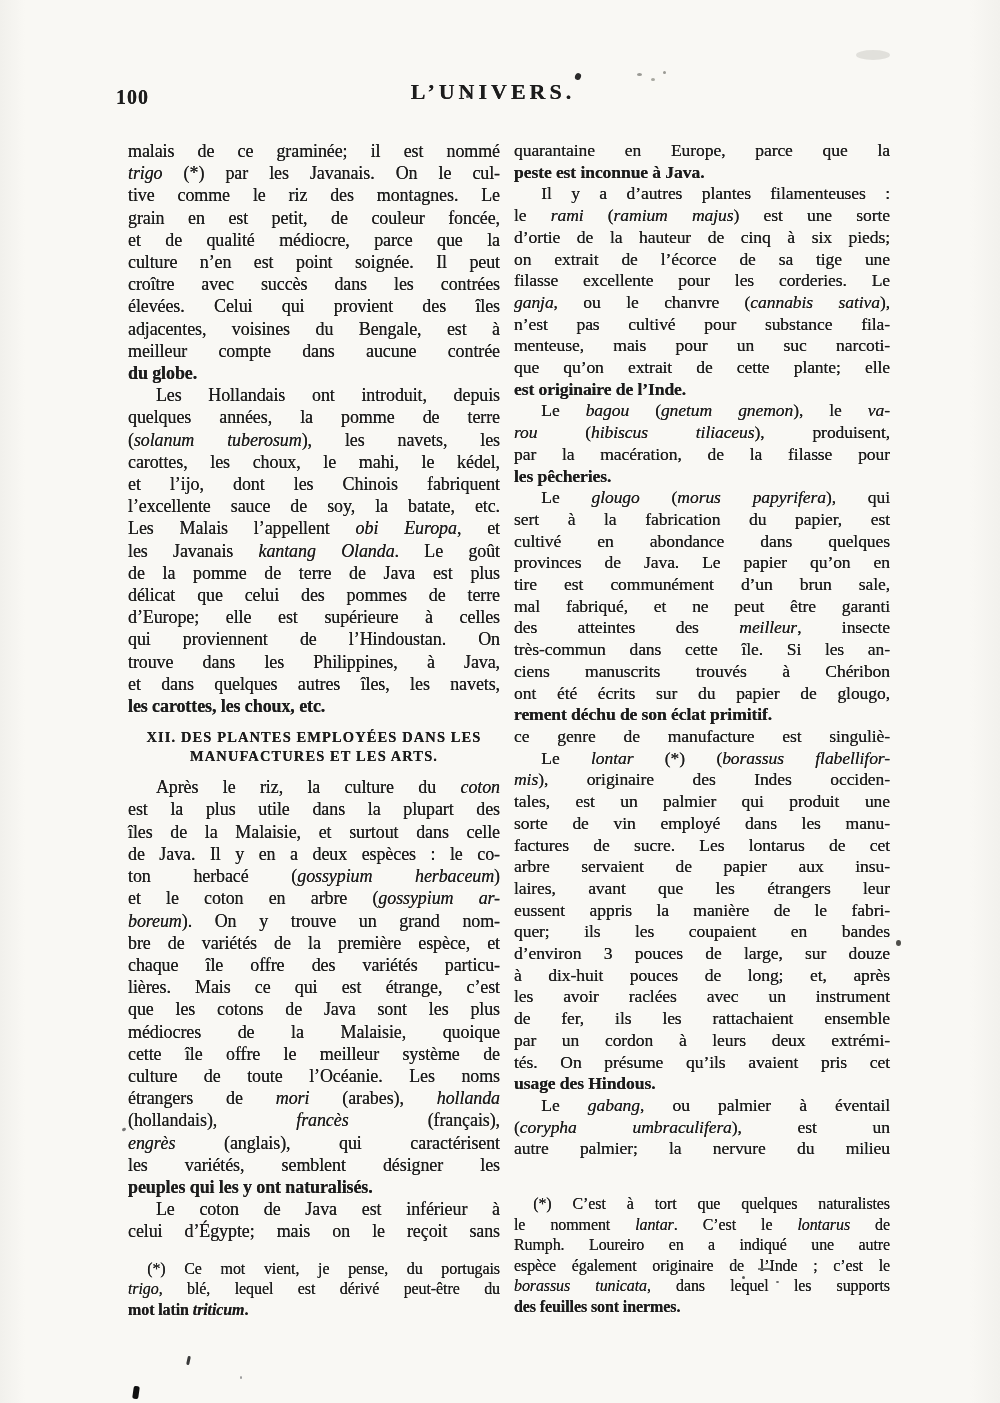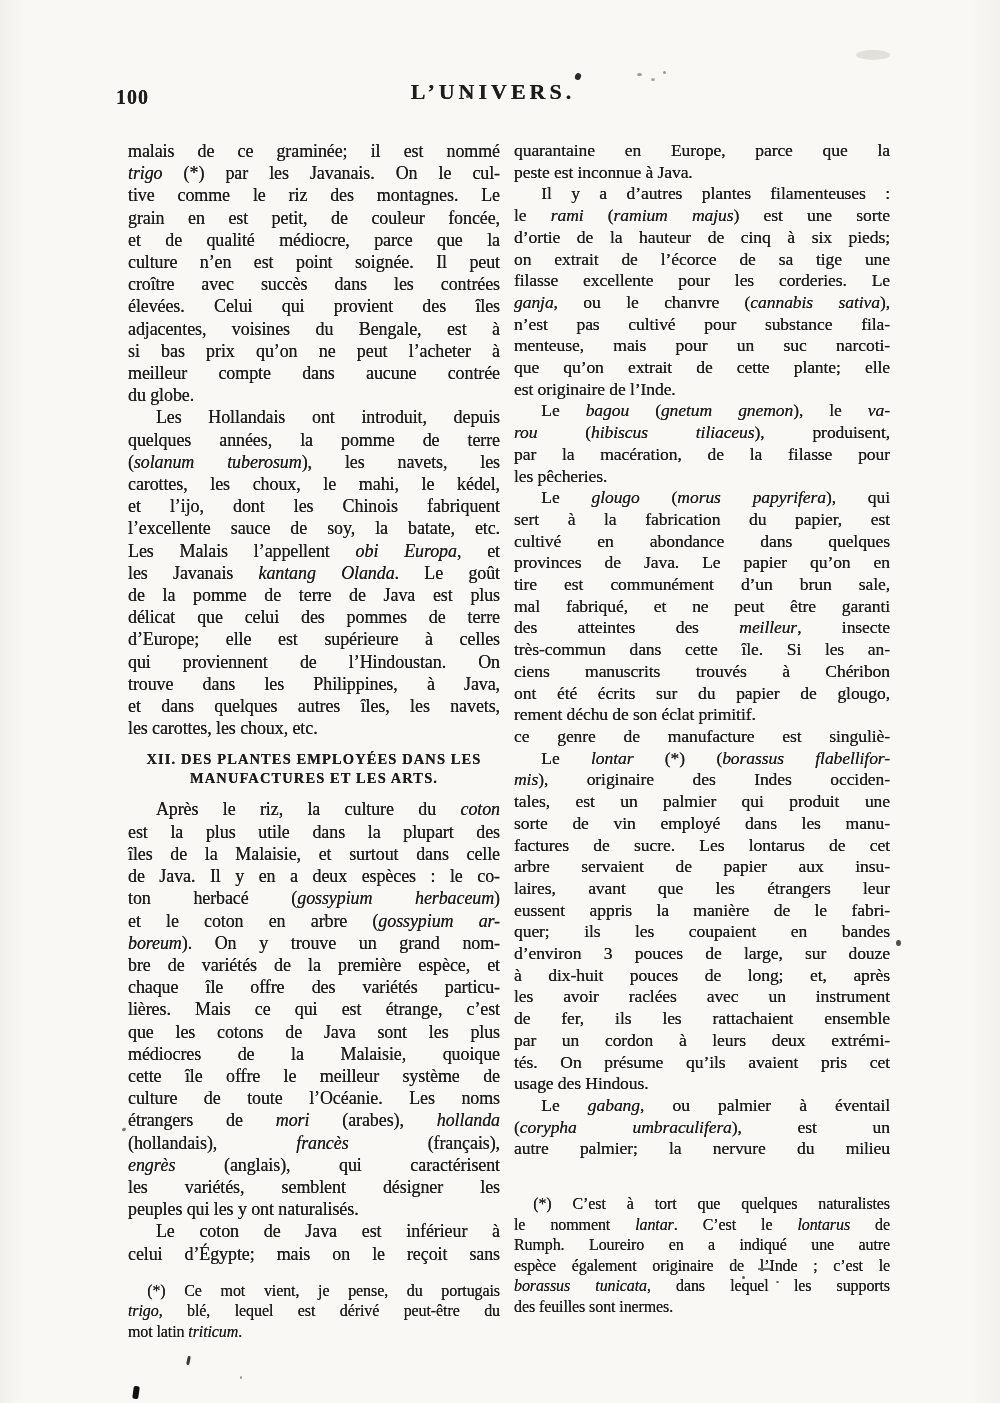--- a/index.html
+++ b/index.html
@@ -24,21 +24,21 @@
     text-shadow:0 0 .5px rgba(20,20,20,.85);
   }
   .columns{
     position:absolute;left:128px;top:128px;width:762px;
     display:flex;gap:14px;margin-top:12px;
   }
   .col{text-shadow:0 0 .55px rgba(25,25,25,.9);letter-spacing:-.1px;}
   .col-left{width:372px;font-size:18px;line-height:22.2px;}
   .col-right{width:376px;font-size:17.6px;line-height:21.7px;}
   .line{text-align:justify;text-align-last:justify;}
-  .line.last{text-align-last:left;}
+  .line.last{text-align-last:left;font-weight:bold;}
   .line.first{text-indent:1.55em;}
   .block.heading{margin:11px 4px 10px 4px;}
   .hline{
     text-align:center;font-size:14.5px;line-height:19px;
     letter-spacing:1.1px;font-weight:bold;
   }
   .block.footnote{font-size:16px;line-height:20.6px;}
   .block.footnote .line.first{text-indent:1.2em;}
   .col-left .block.footnote{margin-top:16px;}
   .col-right .block.footnote{margin-top:34px;}
@@ -58,21 +58,20 @@
         <div class="block text">
           <div class="line">malais de ce graminée; il est nommé</div>
           <div class="line"><i>trigo</i> (*) par les Javanais. On le cul-</div>
           <div class="line">tive comme le riz des montagnes. Le</div>
           <div class="line">grain en est petit, de couleur foncée,</div>
           <div class="line">et de qualité médiocre, parce que la</div>
           <div class="line">culture n’en est point soignée. Il peut</div>
           <div class="line">croître avec succès dans les contrées</div>
           <div class="line">élevées. Celui qui provient des îles</div>
           <div class="line">adjacentes, voisines du Bengale, est à</div>
-          <div class="line">si bas prix qu’on ne peut l’acheter à</div>
           <div class="line">meilleur compte dans aucune contrée</div>
           <div class="line last">du globe.</div>
           <div class="line first">Les Hollandais ont introduit, depuis</div>
           <div class="line">quelques années, la pomme de terre</div>
           <div class="line">(<i>solanum tuberosum</i>), les navets, les</div>
           <div class="line">carottes, les choux, le mahi, le kédel,</div>
           <div class="line">et l’ijo, dont les Chinois fabriquent</div>
           <div class="line">l’excellente sauce de soy, la batate, etc.</div>
           <div class="line">Les Malais l’appellent <i>obi Europa</i>, et</div>
           <div class="line">les Javanais <i>kantang Olanda</i>. Le goût</div>

